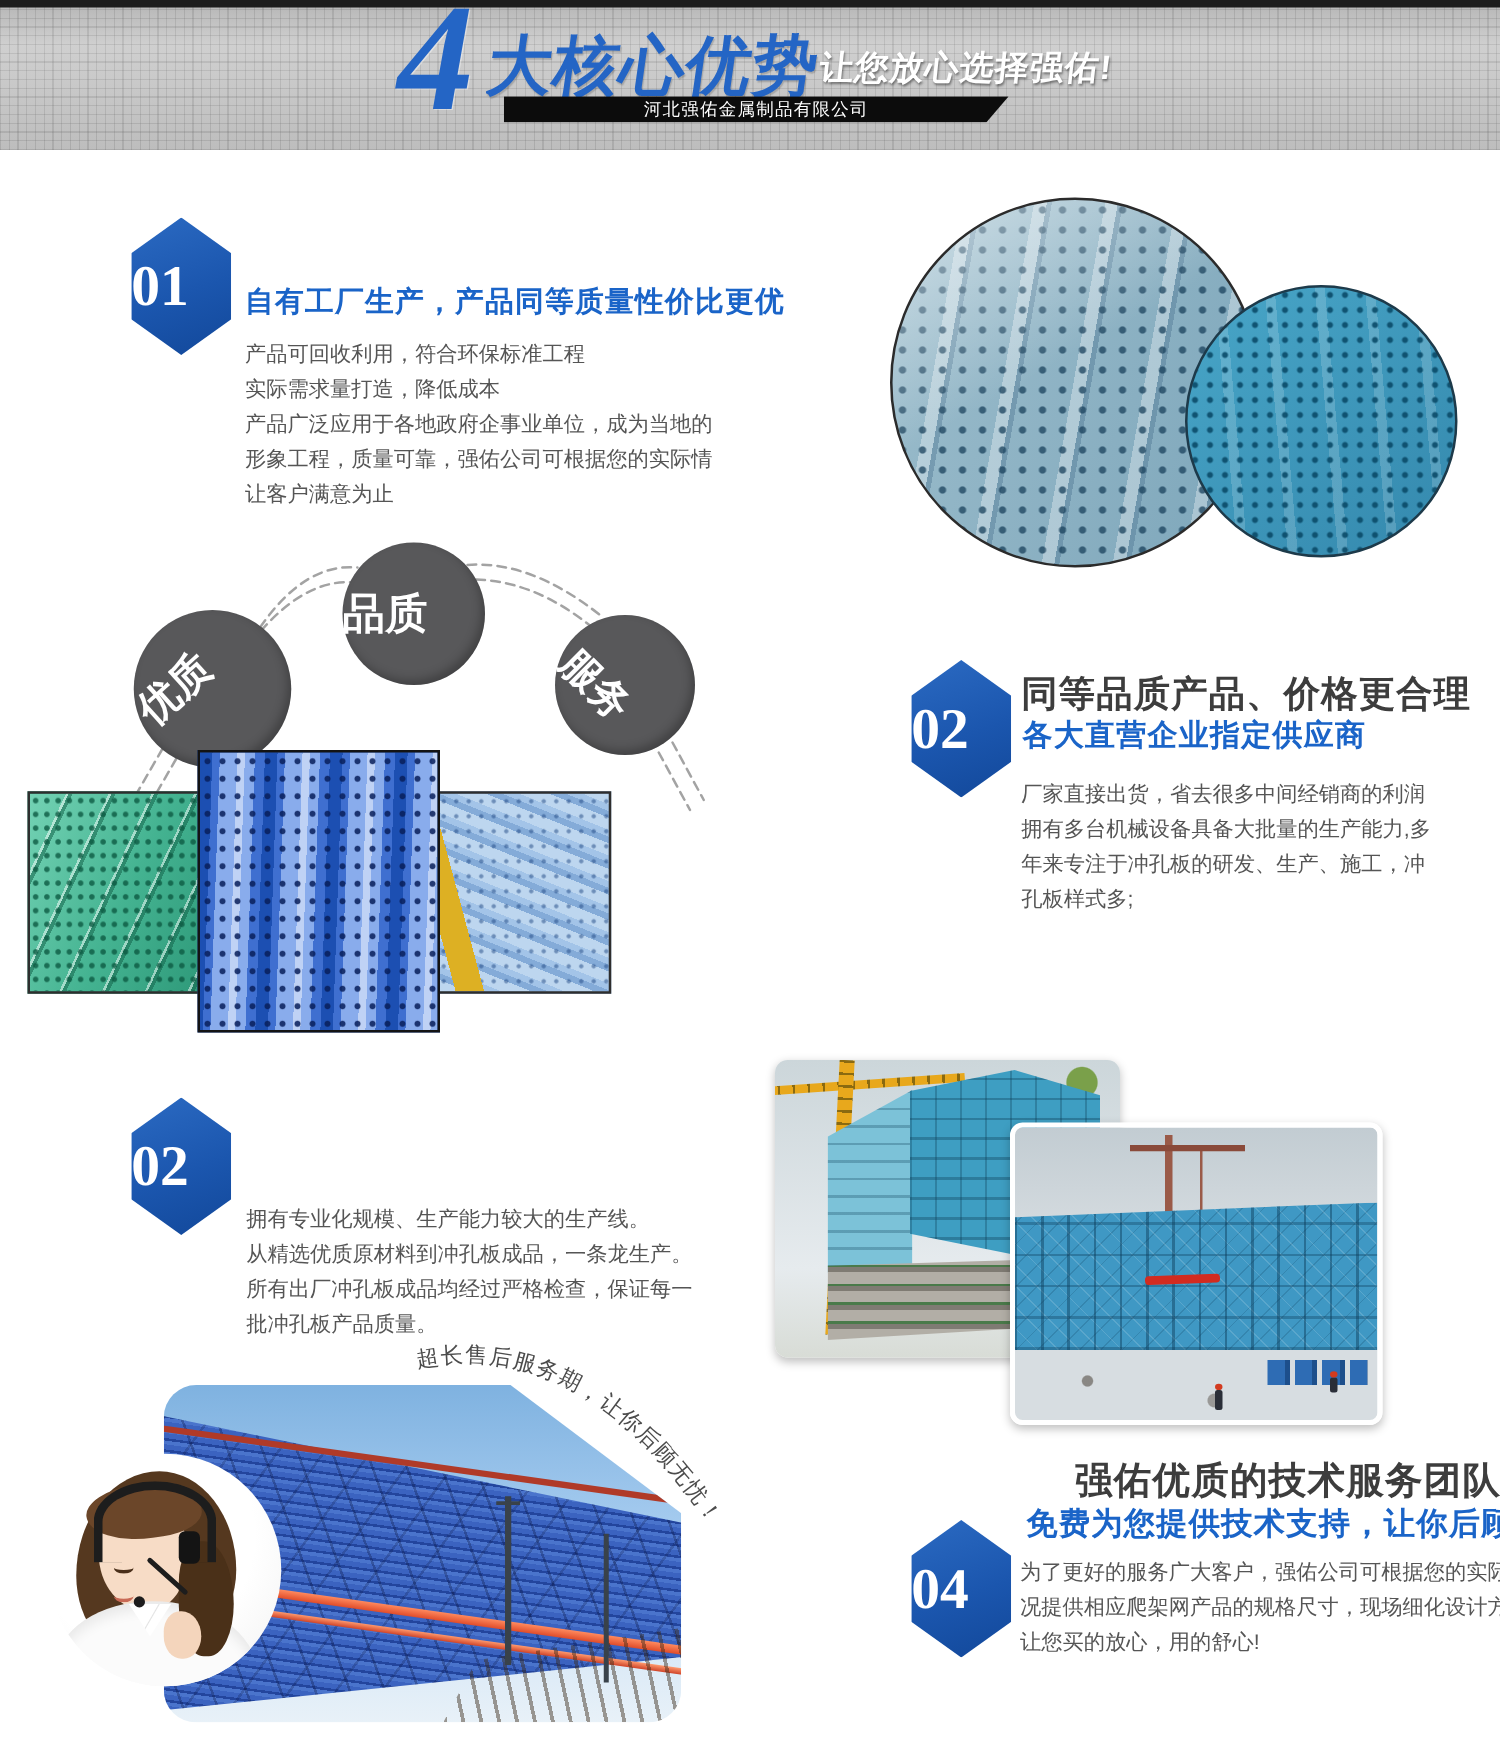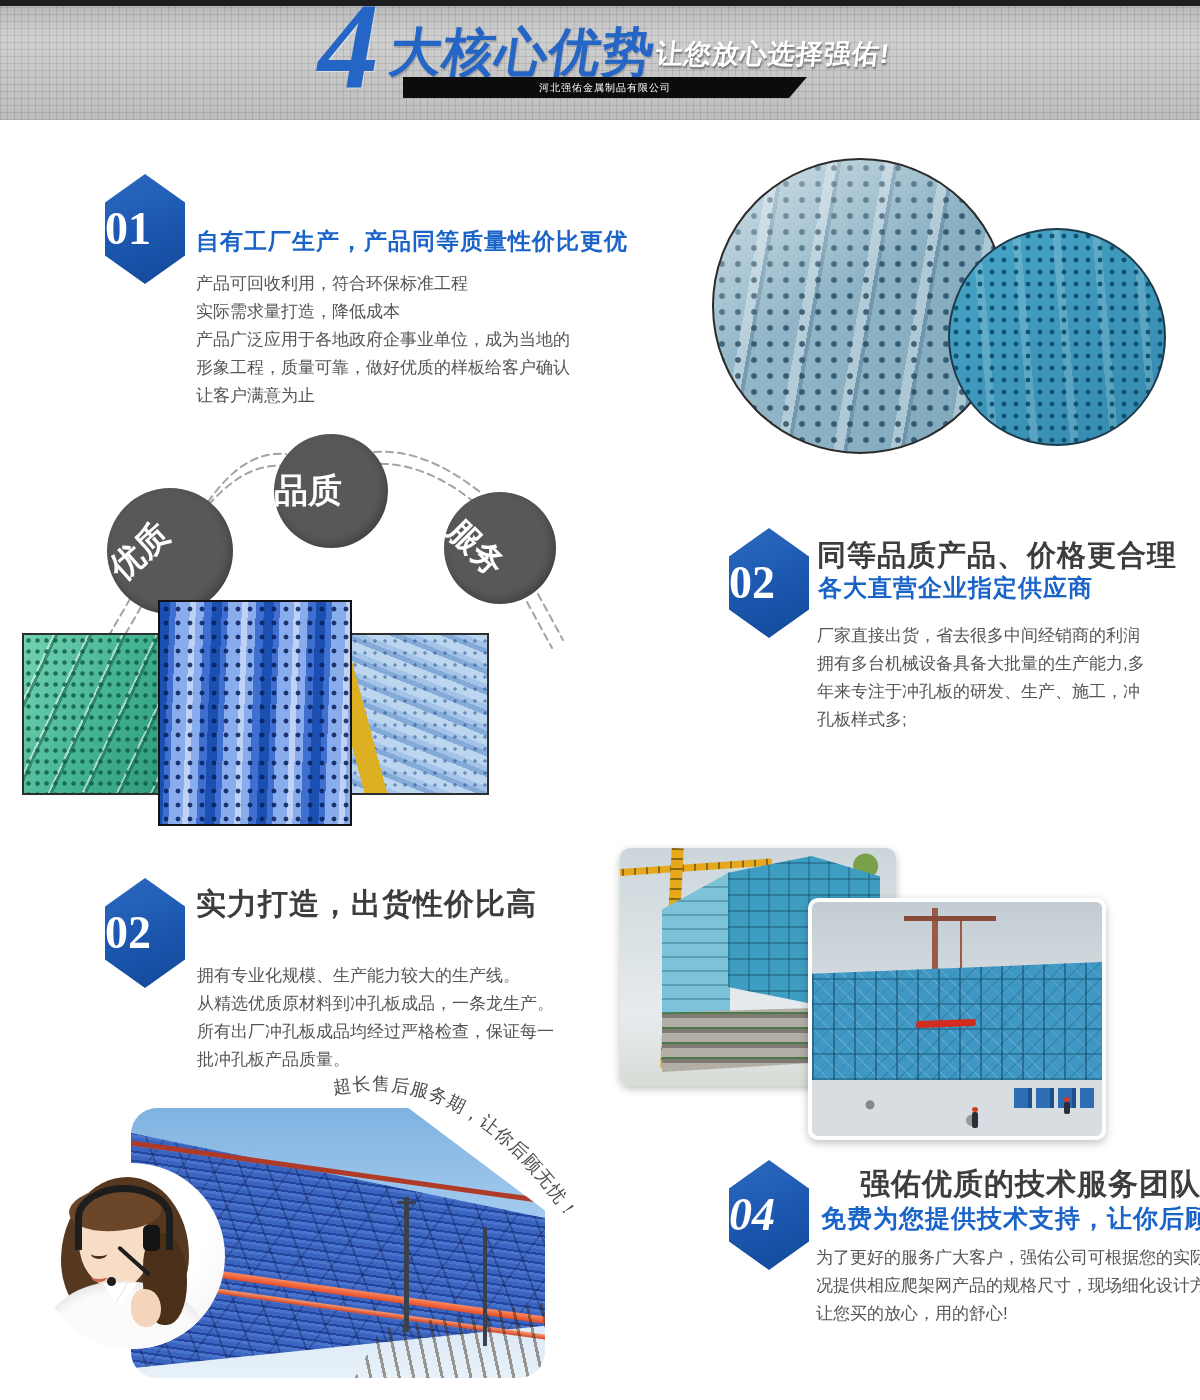--- a/index.html
+++ b/index.html
@@ -19,21 +19,21 @@
     font-size:122px;line-height:122px;color:#2465c5;
     text-shadow:1px 1px 0 rgba(255,255,255,.4);}
   .banner-title{position:absolute;left:390px;top:18px;font-size:52px;font-weight:bold;
     color:#2465c5;transform:skewX(-8deg);letter-spacing:1px;
     text-shadow:1px 2px 1px rgba(0,0,0,.18);}
   .banner-tagline{position:absolute;left:656px;top:36px;font-size:27px;font-weight:bold;
     color:#ffffff;transform:skewX(-6deg);letter-spacing:1px;
     text-shadow:1px 2px 2px rgba(0,0,0,.45);}
   .company-bar{position:absolute;left:403px;top:77px;width:404px;height:21px;background:#0c0c0c;
     clip-path:polygon(0 0,100% 0,calc(100% - 18px) 100%,0 100%);}
-  .company-bar span{display:block;text-align:center;line-height:21px;font-size:10px;color:#fff;letter-spacing:1px;}
+  .company-bar span{display:block;text-align:center;line-height:21px;font-size:14px;color:#fff;letter-spacing:1px;}
 
   
   .hexagon{position:absolute;width:80px;height:110px;
     clip-path:polygon(50% 0,100% 26%,100% 74%,50% 100%,0 74%,0 26%);
     background:linear-gradient(160deg,#2b6ac2 0%,#1b56ae 55%,#12489a 100%);}
   .hexagon span{display:block;width:100%;text-align:left;line-height:110px;
     font-family:"Liberation Serif",serif;font-weight:bold;font-size:46px;color:#fff;}
   .adv-title{position:absolute;font-size:30px;font-weight:bold;color:#3d3d3d;letter-spacing:1px;white-space:nowrap;}
   .adv-title.serif,.adv-sub{font-family:"Liberation Serif",serif;}
   .adv-sub{position:absolute;font-size:23px;font-weight:bold;color:#1a64c8;letter-spacing:1px;white-space:nowrap;}
@@ -210,21 +210,21 @@
     </div>
   </div>
 
   <div class="hexagon" style="left:105px;top:174px;">
     <span>01</span>
   </div>
   <div class="adv-sub" style="left:196px;top:226px;">自有工厂生产，产品同等质量性价比更优</div>
   <div class="adv-body" style="left:196px;top:270px;width:480px;">产品可回收利用，符合环保标准工程
 实际需求量打造，降低成本
 产品广泛应用于各地政府企事业单位，成为当地的
-形象工程，质量可靠，做好优质的样板给客户确认
+形象工程，质量可靠，强佑公司可根据您的实际情
 让客户满意为止</div>
 
   <div class="circle-photo circle-big"></div>
   <div class="circle-photo circle-small"></div>
 
   <svg class="dash-svg" width="560" height="260" viewBox="0 0 560 260">
     <g fill="none" stroke="#a3a3a3" stroke-width="2" stroke-dasharray="7 5" stroke-linecap="round">
       <path d="M 148 82 Q 184 30 226 34"></path>
       <path d="M 141 94 Q 182 42 224 46"></path>
       <path d="M 314 32 Q 364 28 420 72"></path>
@@ -256,21 +256,20 @@
   <div class="adv-title serif" style="left:817px;top:536px;font-size:29px;">同等品质产品、价格更合理</div>
   <div class="adv-sub" style="left:818px;top:572px;font-size:24px;">各大直营企业指定供应商</div>
   <div class="adv-body" style="left:817px;top:622px;width:400px;">厂家直接出货，省去很多中间经销商的利润
 拥有多台机械设备具备大批量的生产能力,多
 年来专注于冲孔板的研发、生产、施工，冲
 孔板样式多;</div>
 
   <div class="hexagon" style="left:105px;top:878px;">
     <span>02</span>
   </div>
-  <div class="adv-title serif" style="left:196px;top:884px;font-size:30px;">实力打造，出货性价比高</div>
   <div class="adv-body" style="left:197px;top:962px;width:490px;">拥有专业化规模、生产能力较大的生产线。
 从精选优质原材料到冲孔板成品，一条龙生产。
 所有出厂冲孔板成品均经过严格检查，保证每一
 批冲孔板产品质量。</div>
 
   <div class="cphoto cphoto-a">
     <div class="craneA-jib"></div>
     <div class="craneA-mast"></div>
     <div class="treeA"></div>
     <div class="bldgA-left"></div>
@@ -289,21 +288,21 @@
 
   <svg class="slogan-svg" width="280" height="200" viewBox="0 0 280 200">
     <defs>
       <path id="slogan-path" d="M 14 36 Q 148 8 252 168"></path>
     </defs>
     <text class="slogan-text">
       <textPath href="#slogan-path" xlink:href="#slogan-path">超长售后服务期，让你后顾无忧！</textPath>
     </text>
   </svg>
 
-  <div class="hexagon" style="left:729px;top:1160px;font-style:italic;">
+  <div class="hexagon" style="left:729px;top:1216px;">
     <span>04</span>
   </div>
   <div class="adv-title" style="left:816px;top:1164px;margin-left:44px;">强佑优质的技术服务团队</div>
   <div class="adv-sub" style="left:821px;top:1202px;font-size:25px;">免费为您提供技术支持，让你后顾之忧</div>
   <div class="adv-body" style="left:816px;top:1244px;width:410px;">为了更好的服务广大客户，强佑公司可根据您的实际情
 况提供相应爬架网产品的规格尺寸，现场细化设计方案
 让您买的放心，用的舒心!</div>
 
   <div class="photo-fence">
     <div class="fence-face">

